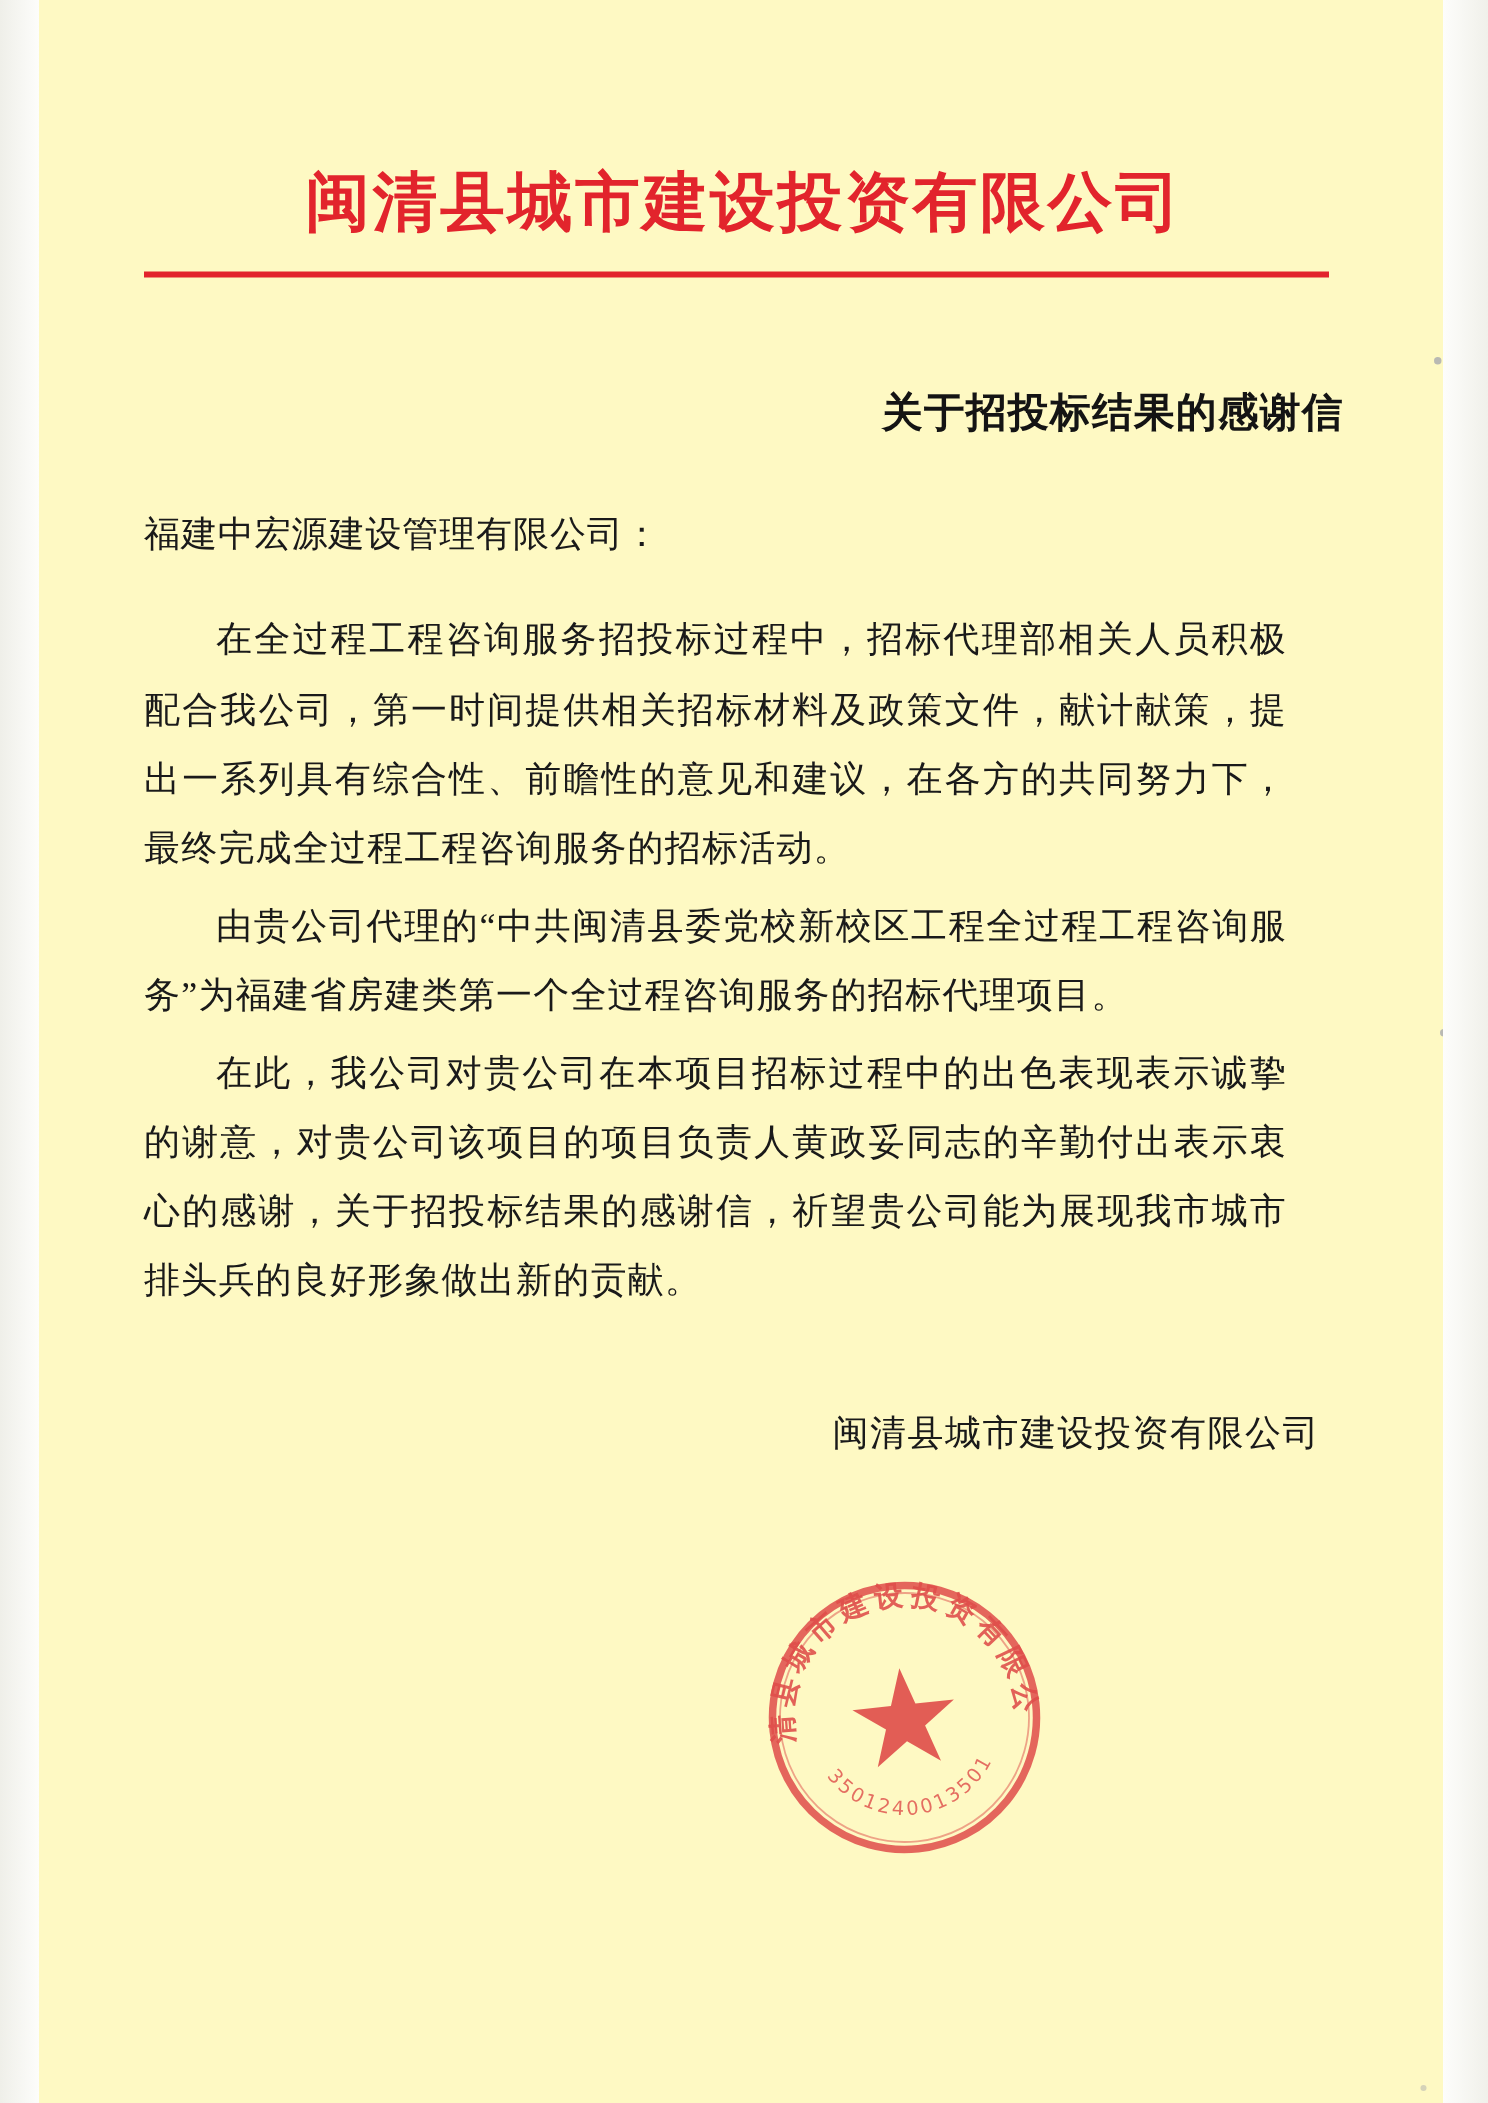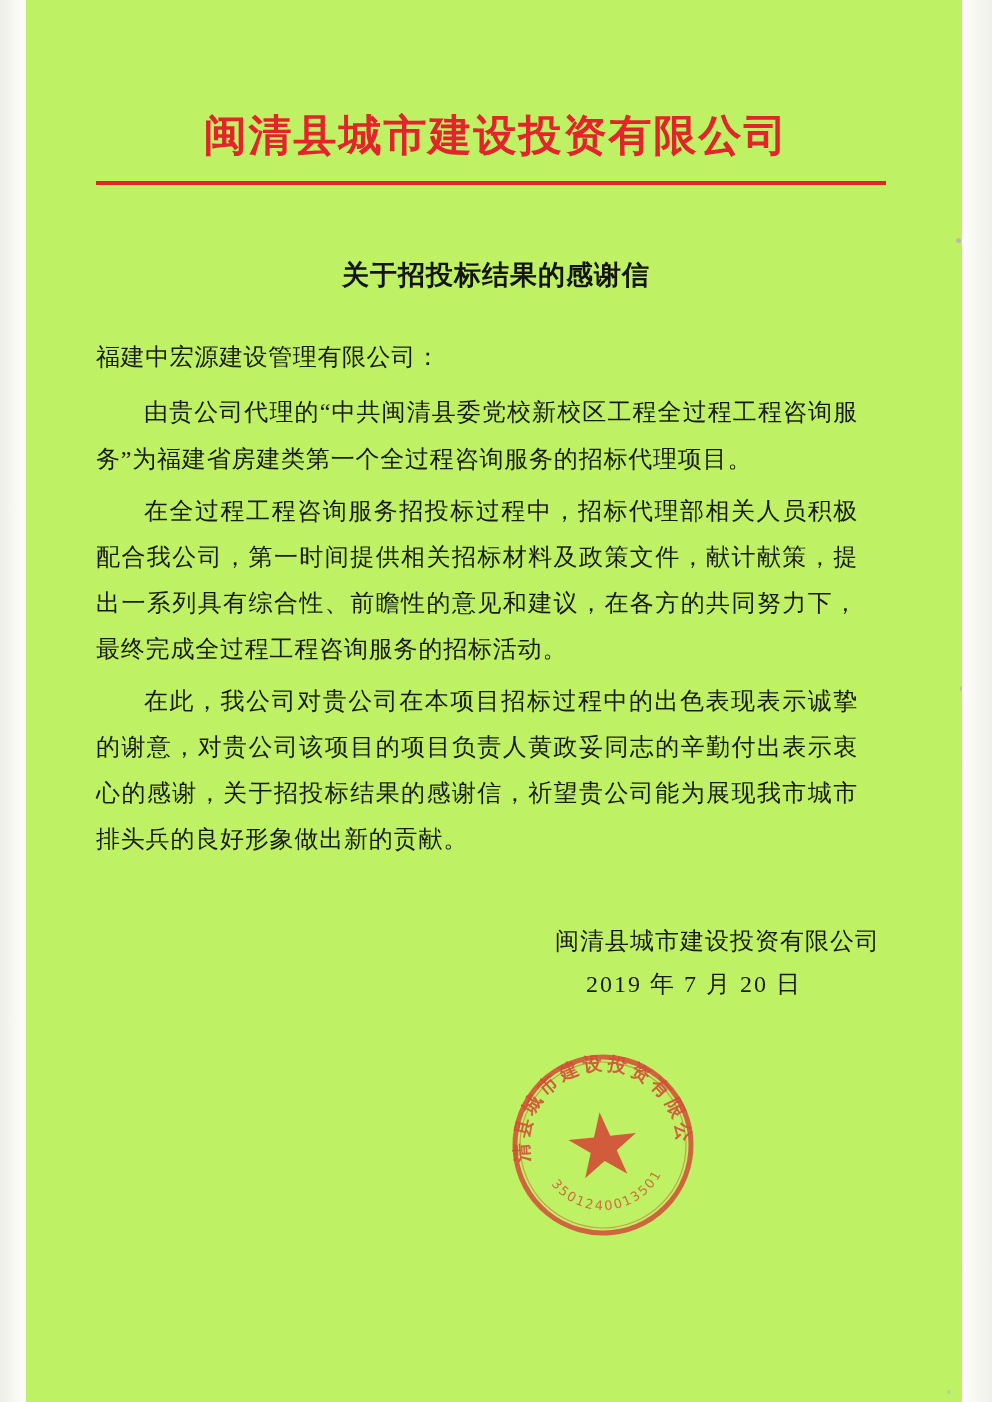--- a/index.html
+++ b/index.html
@@ -12,21 +12,21 @@
     height: 1402px;
     font-family: "Liberation Serif", "DejaVu Serif", serif;
     color: #1a1a1a;
     position: relative;
     overflow: hidden;
   }
 
   .page {
     position: absolute;
     inset: 0;
-    background: #bef264;
+    background: #fef9c3;
   }
 
   
   .page::before {
     content: "";
     position: absolute;
     left: 0; top: 0; bottom: 0;
     width: 26px;
     background: linear-gradient(to right, #efefe9, #fdfdfb);
     pointer-events: none;
@@ -65,38 +65,38 @@
   .letterhead-rule {
     margin-top: 22px;
     height: 4px;
     background: #e2242c;
     width: 790px;
   }
 
   
   .doc-title {
     margin-top: 72px;
-    text-align: center;
+    text-align: right;
     font-family: "Liberation Sans", "DejaVu Sans", sans-serif;
     font-weight: bold;
     font-size: 27px;
     letter-spacing: 1px;
     color: #141414;
   }
 
   
   .body-block {
     margin-top: 46px;
     width: 762px;
   }
   .addressee {
     font-size: 24px;
     line-height: 1.55;
     letter-spacing: 0.6px;
-    margin-bottom: 13px;
+    margin-bottom: 28px;
   }
   .para {
     font-size: 24px;
     line-height: 1.92;
     letter-spacing: 0.8px;
     text-indent: 2em;
     text-align: justify;
     text-justify: inter-ideograph;
     margin: 0 0 6px 0;
   }
@@ -158,28 +158,27 @@
     <div class="letterhead">
       <div class="letterhead-title">闽清县城市建设投资有限公司</div>
       <div class="letterhead-rule"></div>
     </div>
 
     <div class="doc-title">关于招投标结果的感谢信</div>
 
     <div class="body-block">
       <div class="addressee">福建中宏源建设管理有限公司：</div>
 
+      <p class="para">在全过程工程咨询服务招投标过程中，招标代理部相关人员积极配合我公司，第一时间提供相关招标材料及政策文件，献计献策，提出一系列具有综合性、前瞻性的意见和建议，在各方的共同努力下，最终完成全过程工程咨询服务的招标活动。</p>
       <p class="para">由贵公司代理的“中共闽清县委党校新校区工程全过程工程咨询服务”为福建省房建类第一个全过程咨询服务的招标代理项目。</p>
-      <p class="para">在全过程工程咨询服务招投标过程中，招标代理部相关人员积极配合我公司，第一时间提供相关招标材料及政策文件，献计献策，提出一系列具有综合性、前瞻性的意见和建议，在各方的共同努力下，最终完成全过程工程咨询服务的招标活动。</p>
       <p class="para">在此，我公司对贵公司在本项目招标过程中的出色表现表示诚挚的谢意，对贵公司该项目的项目负责人黄政妥同志的辛勤付出表示衷心的感谢，关于招投标结果的感谢信，祈望贵公司能为展现我市城市排头兵的良好形象做出新的贡献。</p>
     </div>
 
     <div class="sign-block">
       <div class="sign-company">闽清县城市建设投资有限公司</div>
-      <div class="sign-date">2019 年 7 月 20 日</div>
     </div>
 
   </div>
 
   <div class="seal">
     <svg width="210" height="210" viewBox="0 0 210 210" xmlns="http://www.w3.org/2000/svg">
       <defs>
         <path id="sealArcTop" d="M 30,105 A 75,75 0 0 1 180,105"></path>
         <path id="sealArcBottom" d="M 40,105 A 65,65 0 0 0 170,105"></path>
       </defs>

